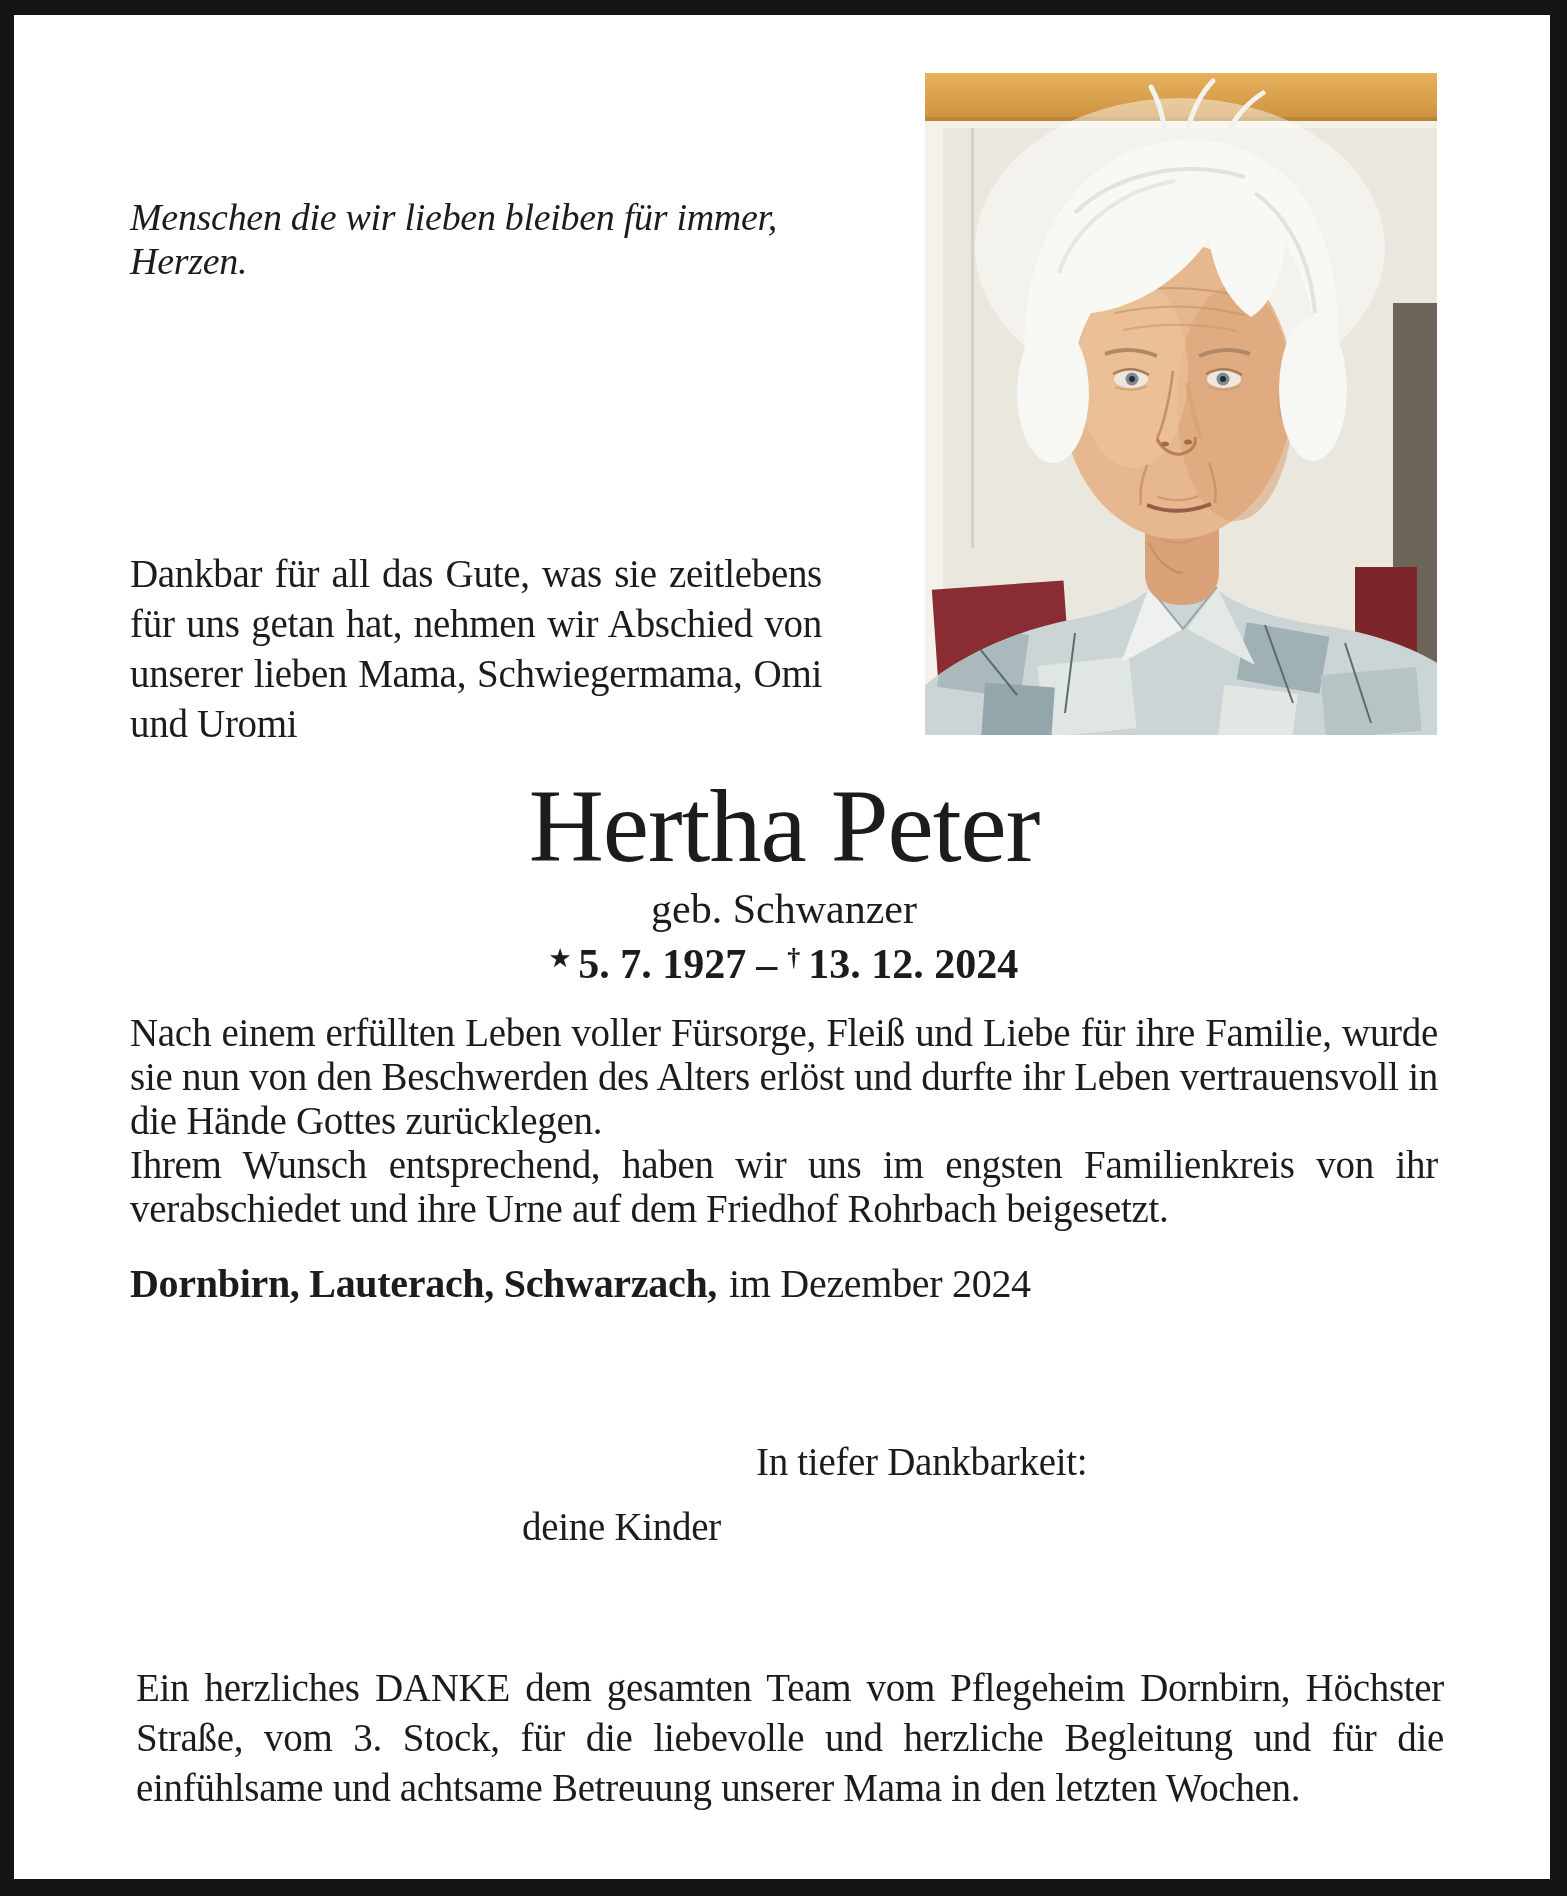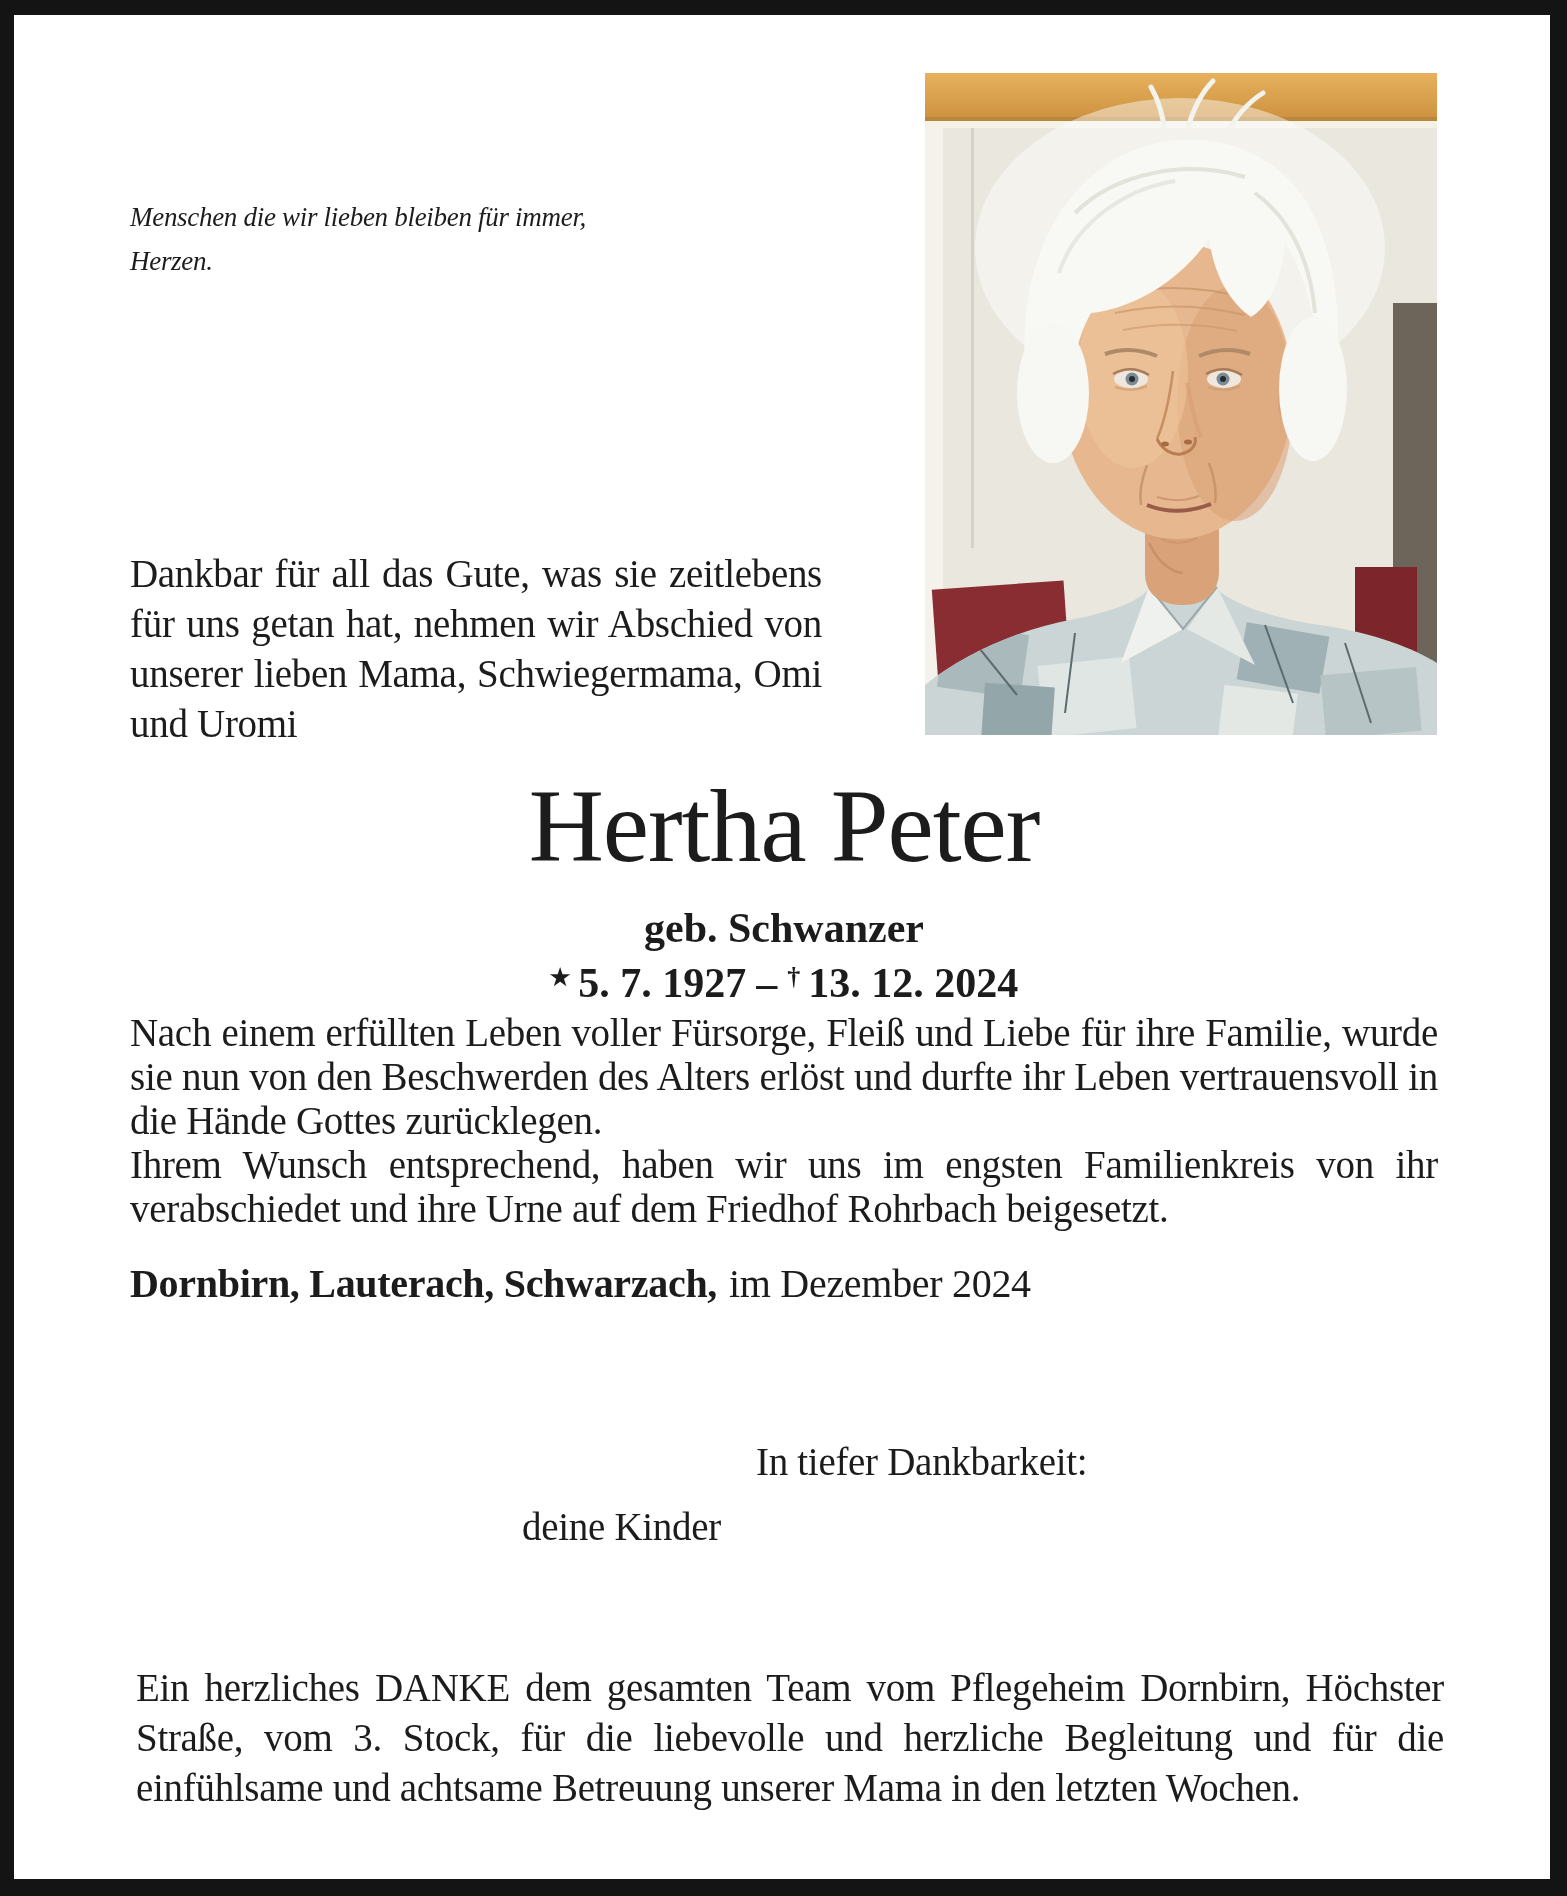--- a/index.html
+++ b/index.html
@@ -12,39 +12,39 @@
     color:#1c1c1c;
   }
   .card{
     position:relative;
     width:1536px;height:1864px;
     background:#ffffff;
     overflow:hidden;
   }
   .quote{
     position:absolute;left:116px;top:180px;
-    font-style:italic;font-size:27px;line-height:44px;
+    font-style:italic;font-size:38px;line-height:44px;
     letter-spacing:-0.3px;
   }
   .photo{
     position:absolute;left:911px;top:58px;
     width:512px;height:662px;
   }
   .photo svg{display:block;width:512px;height:662px;}
   .intro{
     position:absolute;left:116px;top:534px;width:692px;
     margin:0;font-size:39px;line-height:50px;
     text-align:justify;letter-spacing:-0.3px;
   }
   .nameblock{
     position:absolute;left:116px;top:756px;width:1308px;
     text-align:center;
   }
   .name{font-size:104px;line-height:110px;letter-spacing:-1px;}
-  .maiden{font-size:42px;line-height:46px;font-weight:700;margin-top:24px;}
+  .maiden{font-size:42px;line-height:46px;font-weight:400;margin-top:5px;}
   .dates{font-size:42px;line-height:48px;font-weight:700;margin-top:2px;}
   .dates .star{font-size:0.55em;vertical-align:0.5em;margin-right:8px;}
   .dates .dash{margin:0 10px;}
   .dates .dagger{font-size:0.62em;vertical-align:0.45em;margin-right:8px;}
   .bodytext{
     position:absolute;left:116px;top:996px;width:1308px;
     font-size:39px;line-height:44px;text-align:justify;
     letter-spacing:-0.3px;
   }
   .bodytext p{margin:0;}

